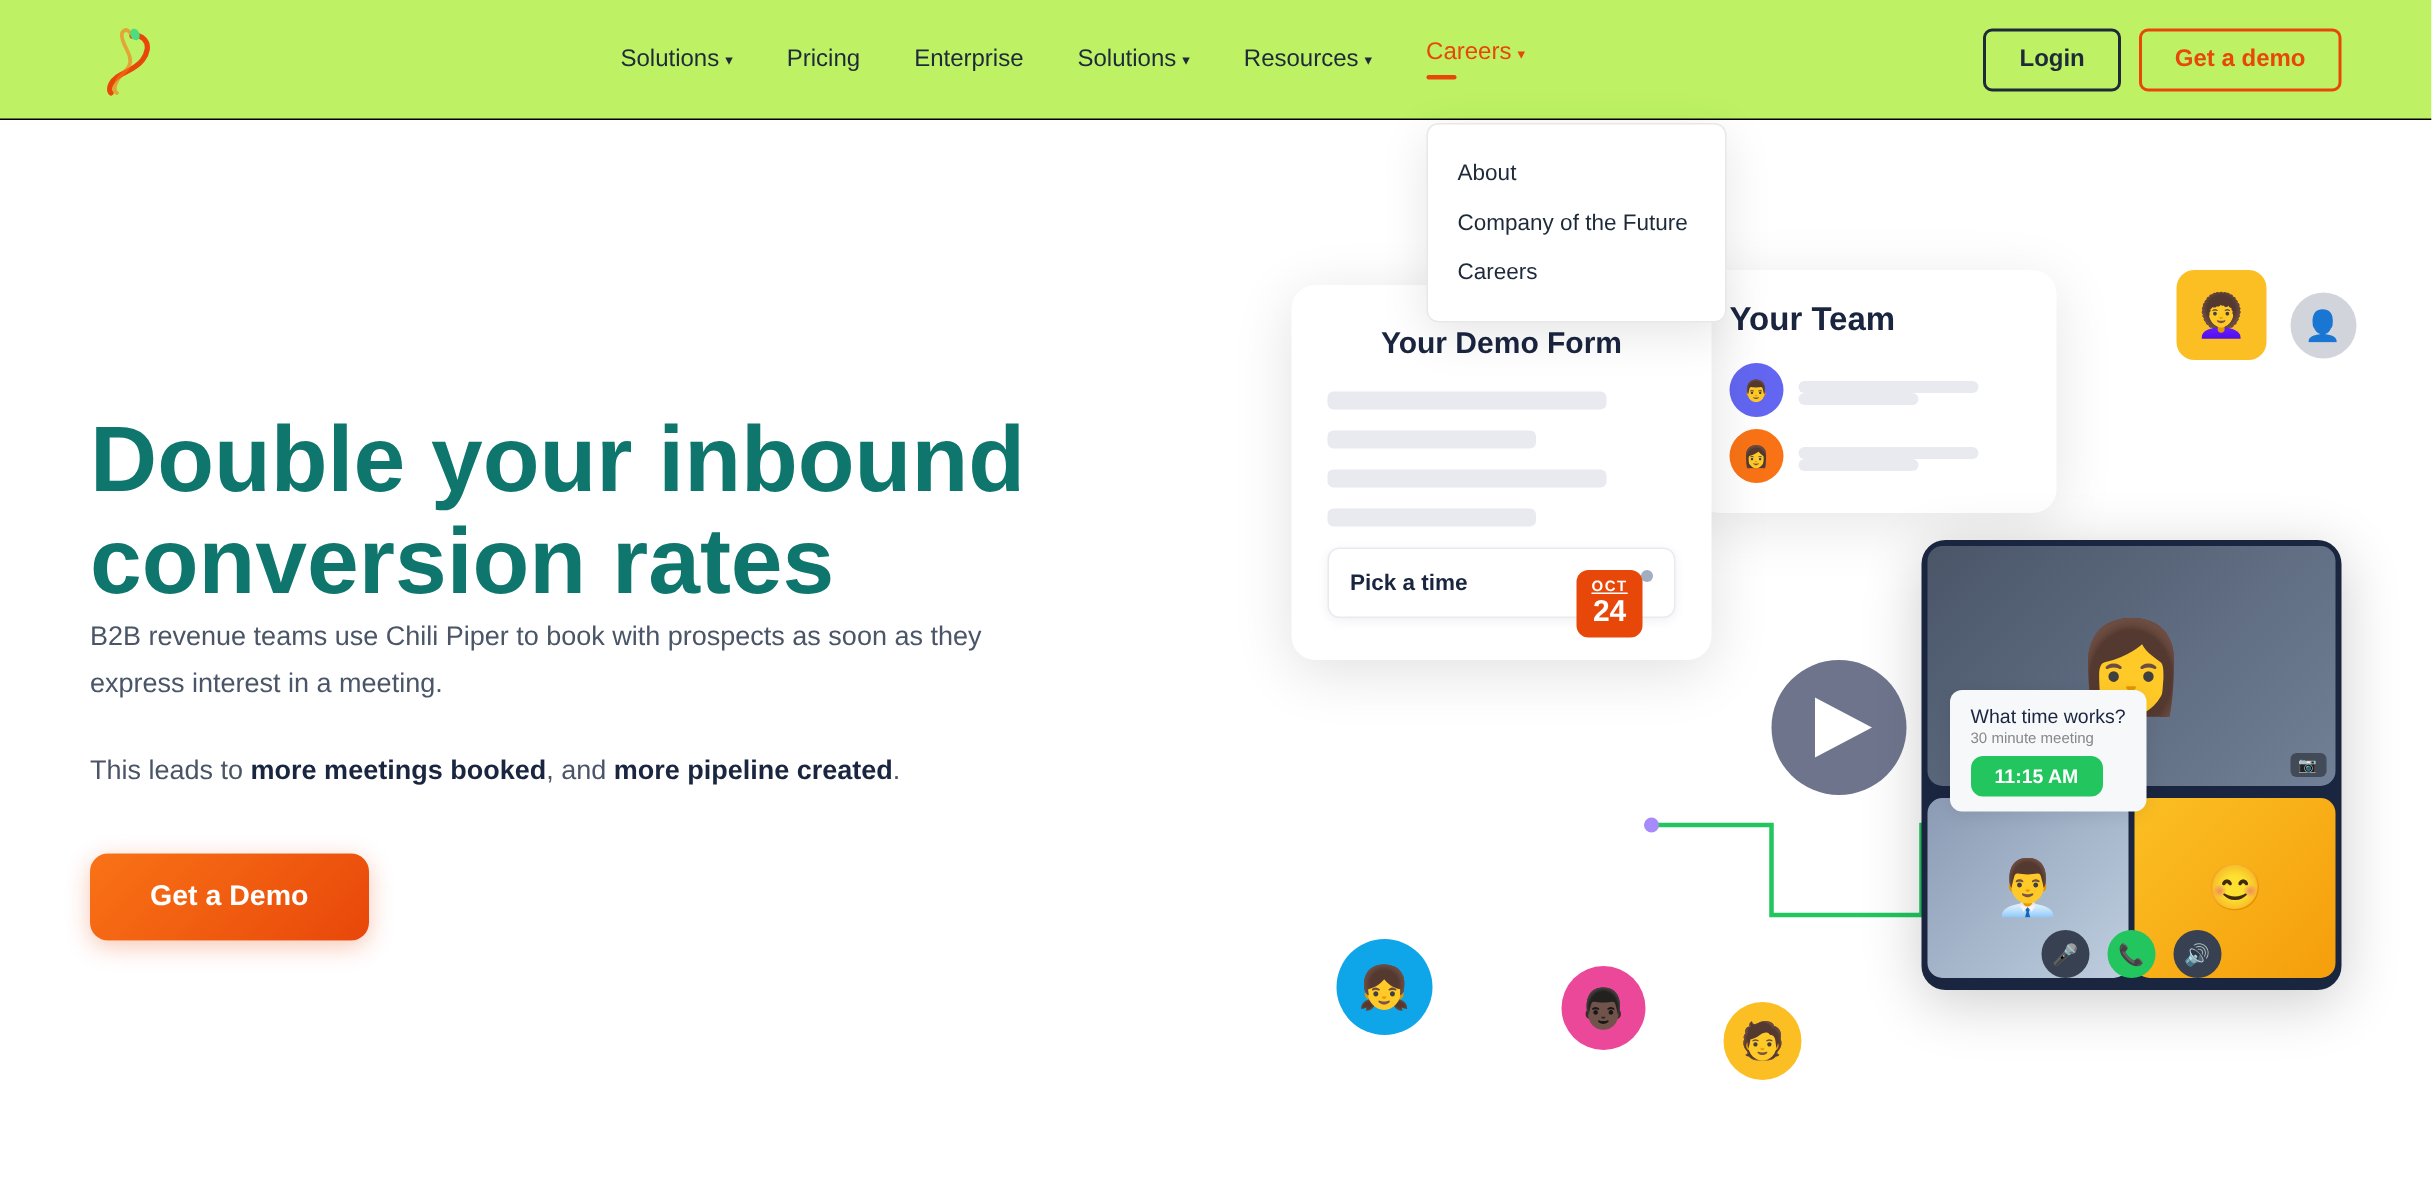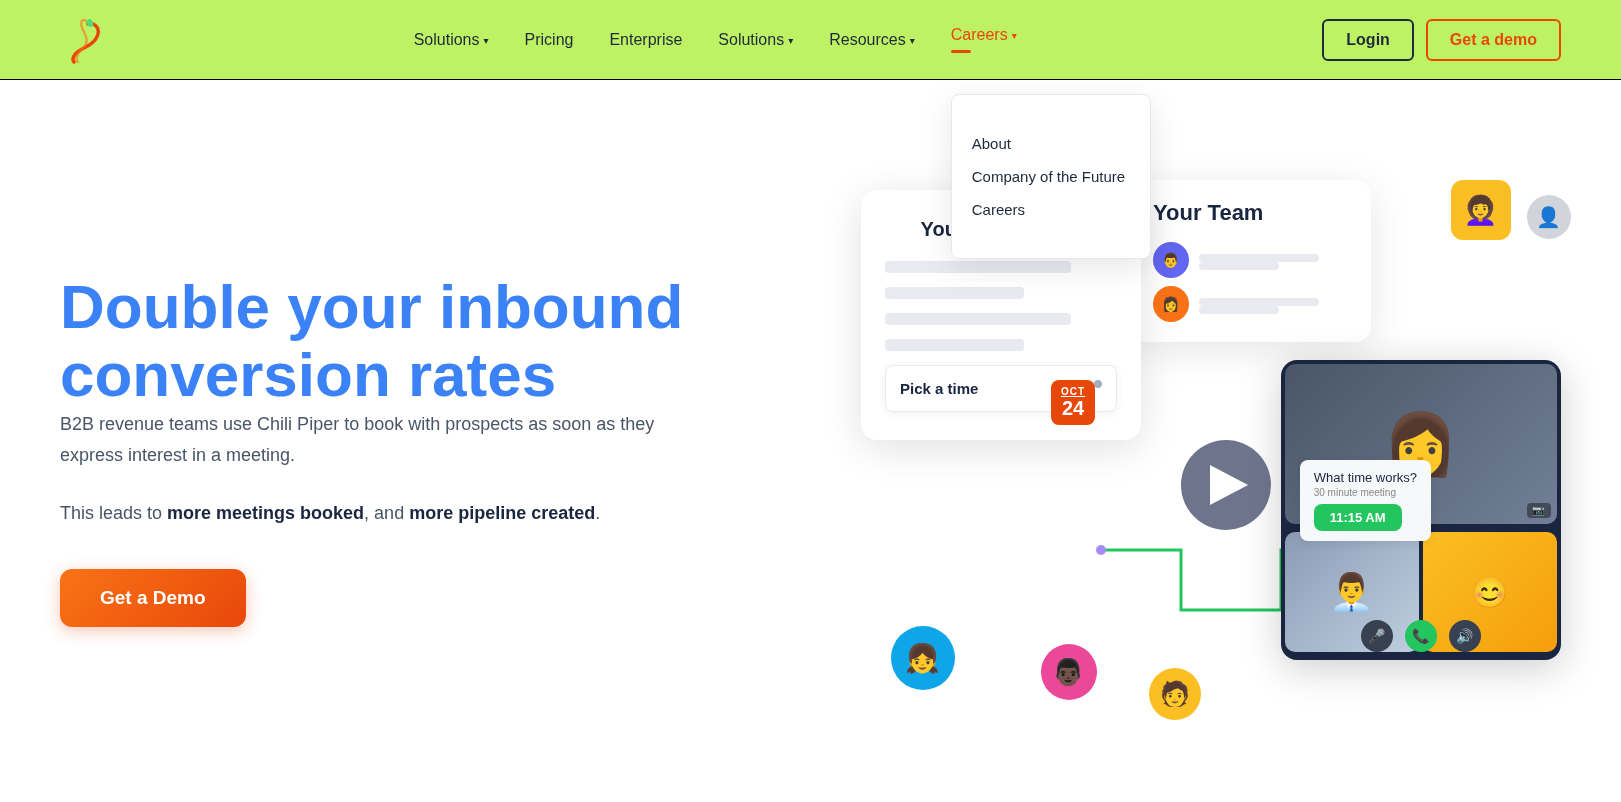--- a/index.html
+++ b/index.html
@@ -29,36 +29,36 @@
     .btn-demo-nav {
       padding: 10px 22px; border: 2px solid #e8470a; border-radius: 6px;
       background: transparent; font-size: 16px; font-weight: 600;
       color: #e8470a; cursor: pointer;
     }
 
     
     .dropdown-menu {
       position: absolute; top: 72px; right: 420px;
       background: #fff; border: 1px solid #e8e8e8; border-radius: 8px;
-      padding: 32px 20px; box-shadow: 0 8px 32px rgba(0,0,0,0.10);
-      min-width: 180px; z-index: 200; margin-top: 12px;
+      padding: 16px 20px; box-shadow: 0 8px 32px rgba(0,0,0,0.10);
+      min-width: 180px; z-index: 200;
     }
     .dropdown-item {
       display: block; padding: 8px 0; font-size: 15px; color: #1e2a3a;
       cursor: pointer; white-space: nowrap;
     }
 
     
     .hero {
       display: flex; align-items: center; justify-content: space-between;
       padding: 60px 60px 40px 60px; min-height: 720px; position: relative;
     }
     .hero-left { max-width: 640px; }
     .hero-title {
-      font-size: 62px; font-weight: 800; color: #3b82f6; line-height: 1.1;
+      font-size: 62px; font-weight: 800; color: #0f766e; line-height: 1.1;
     }
     .hero-desc {
       font-size: 18px; color: #4a5568; line-height: 1.7; margin-bottom: 28px;
     }
     .hero-leads {
       font-size: 18px; color: #4a5568; line-height: 1.7; margin-bottom: 40px;
     }
     .hero-leads strong { color: #1a2540; font-weight: 700; }
     .btn-get-demo {
       padding: 18px 40px; background: linear-gradient(135deg, #f97316, #e8470a);

